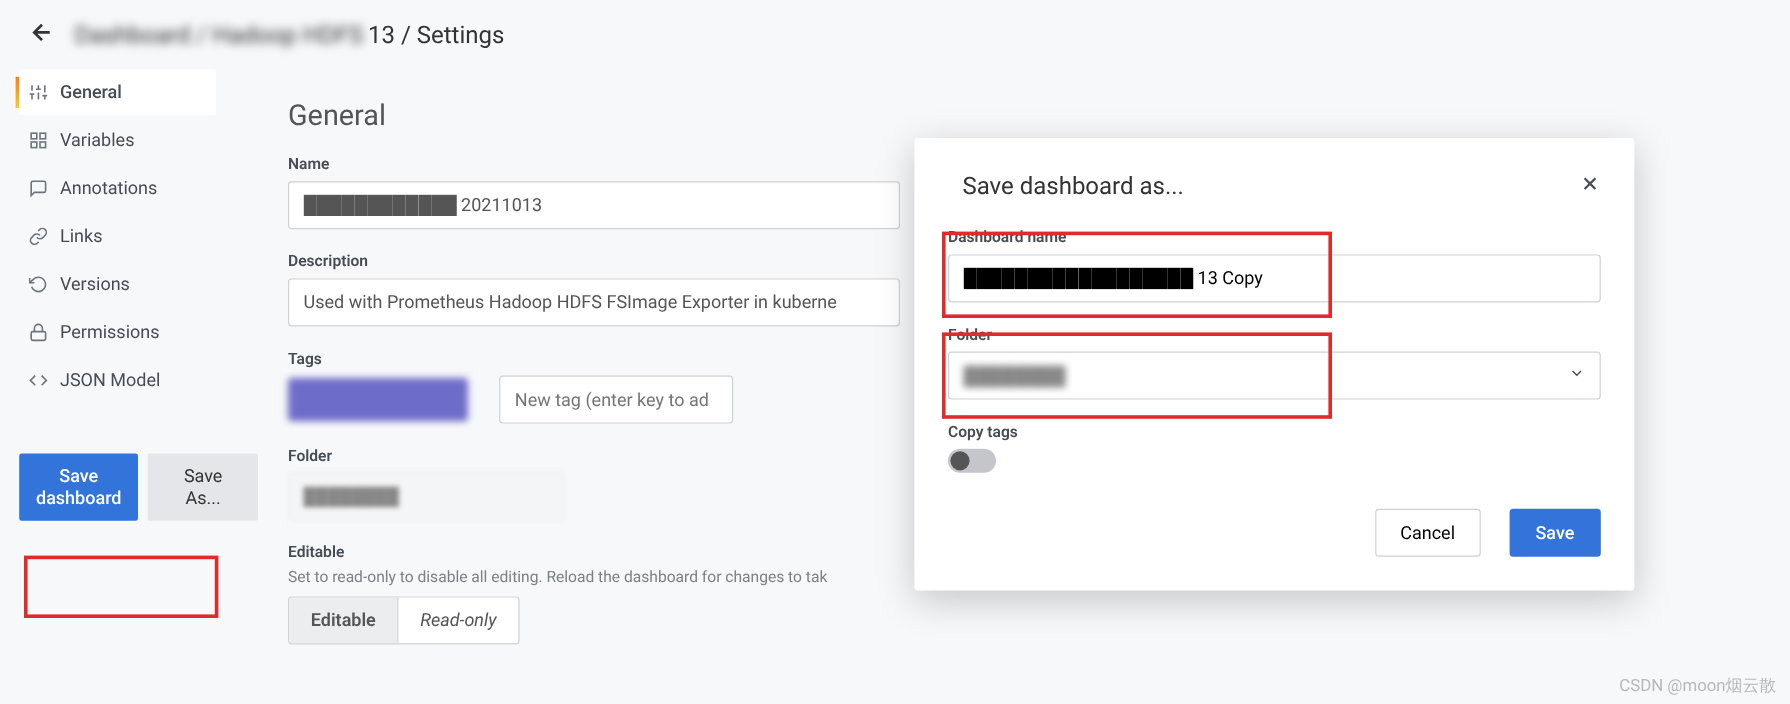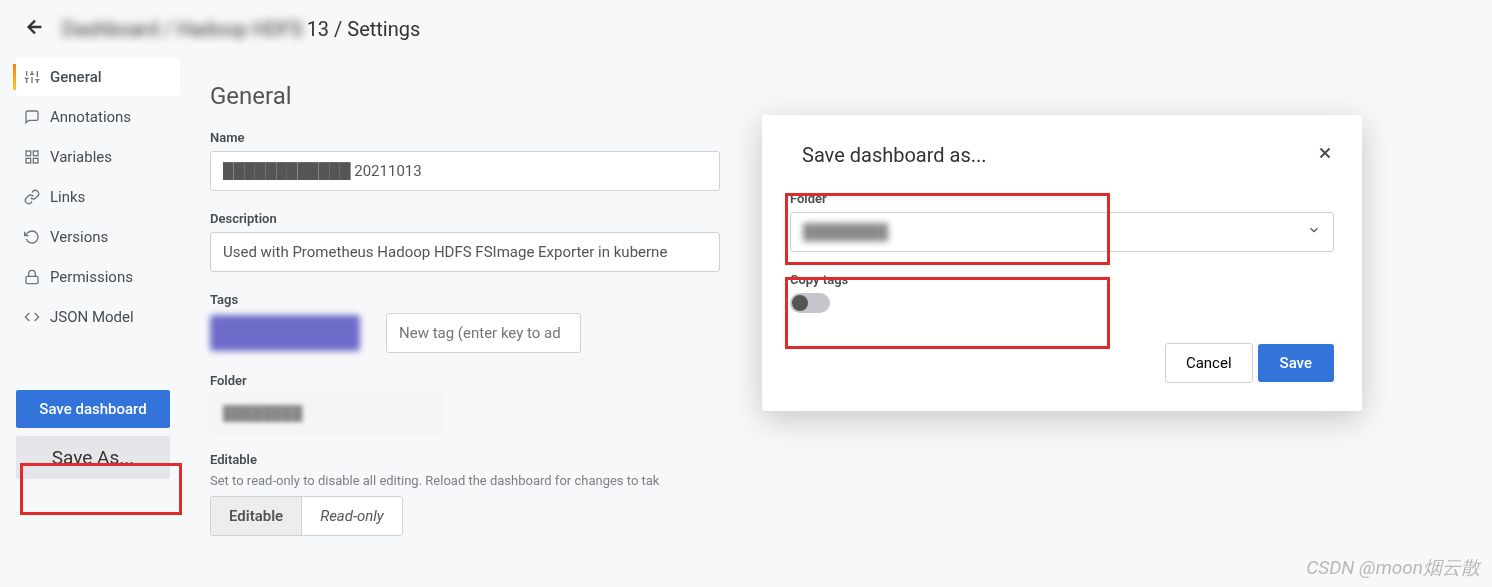--- a/index.html
+++ b/index.html
@@ -34,20 +34,21 @@
       filter: blur(4px);
     }
     .breadcrumb-suffix {
       font-size: 20px;
       color: #333;
     }
 
     
     .layout {
       display: flex;
+      gap: 30px;
     }
 
     
     .sidebar {
       width: 180px;
       padding-left: 16px;
       display: flex;
       flex-direction: column;
       gap: 2px;
     }
@@ -77,42 +78,42 @@
     }
     .nav-icon {
       width: 16px;
       height: 16px;
       display: flex;
       align-items: center;
       justify-content: center;
       color: #6c757d;
     }
     .sidebar-buttons {
-      margin-top: 52px;
-      display: flex;
-      flex-direction: column;
+      margin-top: 40px;
+      display: flex;
+      flex-direction: row;
       gap: 8px;
       padding-right: 10px;
     }
     .btn-primary {
       background: #3274d9;
       color: #fff;
       border: none;
       padding: 10px 14px;
       font-size: 15px;
       font-weight: 500;
       cursor: pointer;
       border-radius: 2px;
     }
     .btn-secondary {
       background: #e5e6e9;
       color: #333;
       border: none;
-      padding: 10px 12px;
-      font-size: 19px;
+      padding: 10px 30px;
+      font-size: 15px;
       cursor: pointer;
       border-radius: 2px;
     }
     .highlight-box-1 {
       position: absolute;
       border: 3px solid #e02b2b;
       left: 20px;
       top: 463px;
       width: 162px;
       height: 52px;
@@ -305,23 +306,22 @@
       width: 16px;
       height: 16px;
       border-radius: 50%;
       background: #555;
       left: 2px;
       top: 2px;
     }
     .modal-actions {
       display: flex;
       justify-content: flex-end;
-      gap: 5px;
+      gap: 24px;
       margin-top: 30px;
-      align-items: center;
     }
     .btn-outline {
       background: #fff;
       border: 1px solid #cfd1d5;
       padding: 10px 20px;
       font-size: 15px;
       cursor: pointer;
       border-radius: 3px;
     }
     .btn-save {
@@ -331,23 +331,22 @@
       padding: 10px 22px;
       font-size: 15px;
       font-weight: 500;
       cursor: pointer;
       border-radius: 3px;
     }
     .watermark {
       position: absolute;
       bottom: 6px;
       right: 12px;
-      font-size: 19px;
+      font-size: 14px;
       color: #b8b8b8;
-      font-style: italic;
     }
   </style>
 </head>
 <body>
 
 <div class="page-header">
   <span class="back-arrow">
     <svg width="22" height="22" viewBox="0 0 24 24" fill="none" stroke="currentColor" stroke-width="2.5">
         <path d="M19 12H5M12 19l-7-7 7-7"></path>
       </svg>
@@ -373,35 +372,35 @@
             <line x1="1" y1="14" x2="7" y2="14"></line>
             <line x1="9" y1="8" x2="15" y2="8"></line>
             <line x1="17" y1="16" x2="23" y2="16"></line>
           </svg>
       </span>
       <span>General</span>
     </div>
     <div class="nav-item">
       <span class="nav-icon">
         <svg width="16" height="16" viewBox="0 0 24 24" fill="none" stroke="currentColor" stroke-width="2">
-            <path d="M21 15a2 2 0 0 1-2 2H7l-4 4V5a2 2 0 0 1 2-2h14a2 2 0 0 1 2 2z"></path>
-          </svg>
-      </span>
-      <span>Annotations</span>
-    </div>
-    <div class="nav-item">
-      <span class="nav-icon">
-        <svg width="16" height="16" viewBox="0 0 24 24" fill="none" stroke="currentColor" stroke-width="2">
             <rect x="3" y="3" width="7" height="7"></rect>
             <rect x="14" y="3" width="7" height="7"></rect>
             <rect x="14" y="14" width="7" height="7"></rect>
             <rect x="3" y="14" width="7" height="7"></rect>
           </svg>
       </span>
       <span>Variables</span>
+    </div>
+    <div class="nav-item">
+      <span class="nav-icon">
+        <svg width="16" height="16" viewBox="0 0 24 24" fill="none" stroke="currentColor" stroke-width="2">
+            <path d="M21 15a2 2 0 0 1-2 2H7l-4 4V5a2 2 0 0 1 2-2h14a2 2 0 0 1 2 2z"></path>
+          </svg>
+      </span>
+      <span>Annotations</span>
     </div>
     <div class="nav-item">
       <span class="nav-icon">
         <svg width="16" height="16" viewBox="0 0 24 24" fill="none" stroke="currentColor" stroke-width="2">
             <path d="M10 13a5 5 0 0 0 7.54.54l3-3a5 5 0 0 0-7.07-7.07l-1.72 1.71"></path>
             <path d="M14 11a5 5 0 0 0-7.54-.54l-3 3a5 5 0 0 0 7.07 7.07l1.71-1.71"></path>
           </svg>
       </span>
       <span>Links</span>
     </div>
@@ -480,20 +479,24 @@
   <div class="modal-header">
     <div class="modal-title">Save dashboard as...</div>
     <span class="modal-close">
       <svg width="18" height="18" viewBox="0 0 24 24" fill="none" stroke="currentColor" stroke-width="2.5">
           <line x1="18" y1="6" x2="6" y2="18"></line>
           <line x1="6" y1="6" x2="18" y2="18"></line>
         </svg>
     </span>
   </div>
 
+  <div class="modal-field">
+    <label class="modal-label">Dashboard name</label>
+    <input class="modal-input" value="██████████████████ 13 Copy" style="">
+  </div>
 
   <div class="modal-field">
     <label class="modal-label">Folder</label>
     <div class="modal-select">
       <span class="modal-select-value">████████</span>
       <span>
         <svg width="14" height="14" viewBox="0 0 24 24" fill="none" stroke="currentColor" stroke-width="2">
             <polyline points="6 9 12 15 18 9"></polyline>
           </svg>
       </span>

